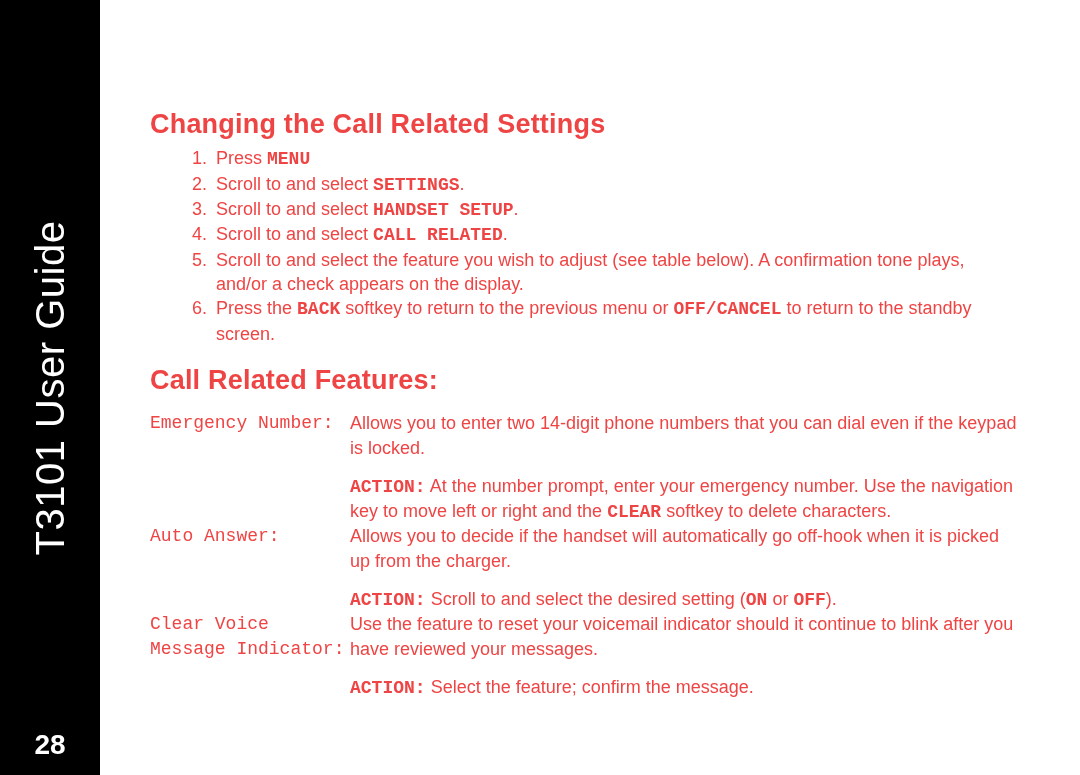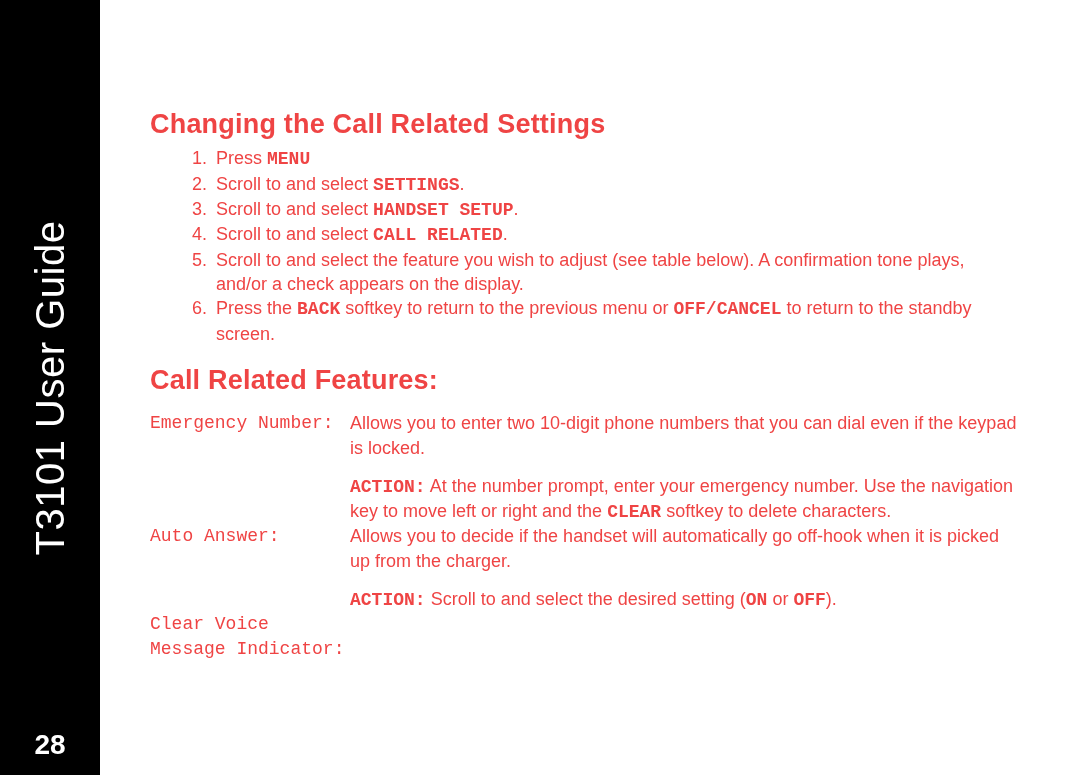--- a/index.html
+++ b/index.html
@@ -101,33 +101,38 @@
       <li><span>Scroll to and select </span><span class="b">CALL RELATED</span><span>.</span></li>
       <li><span>Scroll to and select the feature you wish to adjust (see table below). A confirmation tone plays, and/or a check appears on the display.</span></li>
       <li><span>Press the </span><span class="b">BACK</span><span> softkey to return to the previous menu or </span><span class="b">OFF/CANCEL</span><span> to return to the standby screen.</span></li>
     </ol>
 
     <div class="h2">Call Related Features:</div>
 
     <div class="feat-row">
       <div class="feat-label">Emergency Number:</div>
       <div class="feat-desc">
-        <div>Allows you to enter two 10-digit phone numbers that you can dial even if the keypad is locked.</div>
+        <div>Allows you to enter two 14-digit phone numbers that you can dial even if the keypad is locked.</div>
         <div class="gap"></div>
         <div><span class="b">ACTION:</span><span> At the number prompt, enter your emergency number. Use the navigation key to move left or right and the </span><span class="b">CLEAR</span><span> softkey to delete characters.</span></div>
       </div>
     </div>
 
     <div class="feat-row">
       <div class="feat-label">Auto Answer:</div>
       <div class="feat-desc">
         <div>Allows you to decide if the handset will automatically go off-hook when it is picked up from the charger.</div>
         <div class="gap"></div>
         <div><span class="b">ACTION:</span><span> Scroll to and select the desired setting (</span><span class="b">ON</span><span> or </span><span class="b">OFF</span><span>).</span></div>
       </div>
     </div>
 
     <div class="feat-row">
       <div class="feat-label">Clear Voice Message Indicator:</div>
+      <div class="feat-desc">
+        <div>Use the feature to reset your voicemail indicator should it continue to blink after you have reviewed your messages.</div>
+        <div class="gap"></div>
+        <div><span class="b">ACTION:</span><span> Select the feature; confirm the message.</span></div>
+      </div>
     </div>
 
   </div>
 </div>
 
 </body></html>

